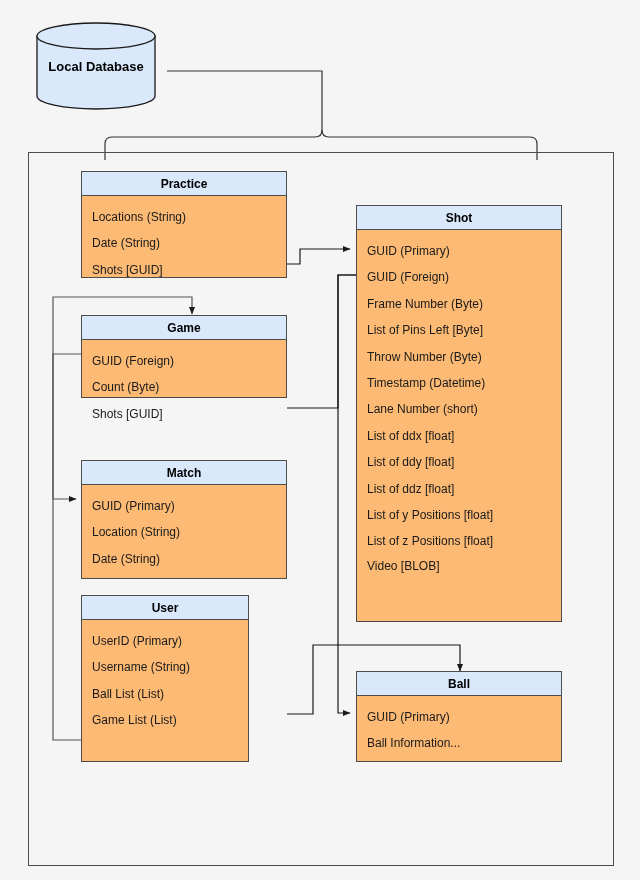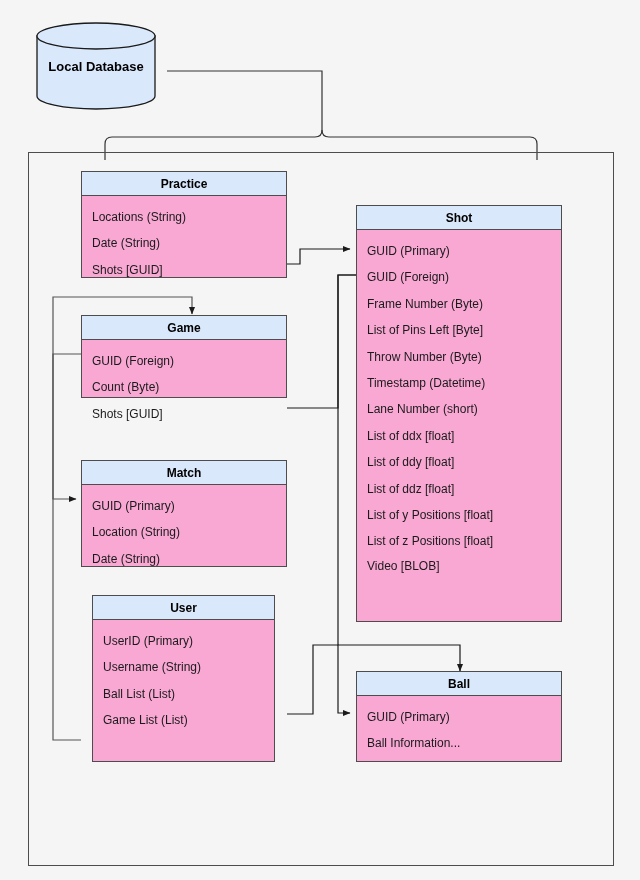--- a/index.html
+++ b/index.html
@@ -29,21 +29,21 @@
   
   .container-box{
     position:absolute;left:28px;top:152px;width:584px;height:712px;
     border:1px solid #4d4d4d;background:transparent;
   }
 
   
   .table{
     position:absolute;
     border:1px solid #4d4d4d;
-    background:#f9a8d4;
+    background:#fdba74;
     box-sizing:border-box;
   }
   .table .thead{
     height:24px;
     background:#dae8fc;
     border-bottom:1px solid #4d4d4d;
     display:flex;align-items:center;justify-content:center;
     font-size:12px;font-weight:bold;color:#000;
     box-sizing:border-box;
   }
@@ -111,30 +111,30 @@
 
   <div class="table" style="left:81px;top:315px;width:206px;height:83px;">
     <div class="thead">Game</div>
     <div class="tbody">
       <div class="field">GUID (Foreign)</div>
       <div class="field">Count (Byte)</div>
       <div class="field">Shots [GUID]</div>
     </div>
   </div>
 
-  <div class="table" style="left:81px;top:460px;width:206px;height:107px;">
+  <div class="table" style="left:81px;top:460px;width:206px;height:119px;">
     <div class="thead">Match</div>
     <div class="tbody">
       <div class="field">GUID (Primary)</div>
       <div class="field">Location (String)</div>
       <div class="field">Date (String)</div>
     </div>
   </div>
 
-  <div class="table" style="left:81px;top:595px;width:183px;height:167px;margin-left:11px;">
+  <div class="table" style="left:81px;top:595px;width:168px;height:167px;">
     <div class="thead">User</div>
     <div class="tbody">
       <div class="field">UserID (Primary)</div>
       <div class="field">Username (String)</div>
       <div class="field">Ball List (List)</div>
       <div class="field">Game List (List)</div>
     </div>
   </div>
 
   <div class="table" style="left:356px;top:205px;width:206px;height:417px;">

